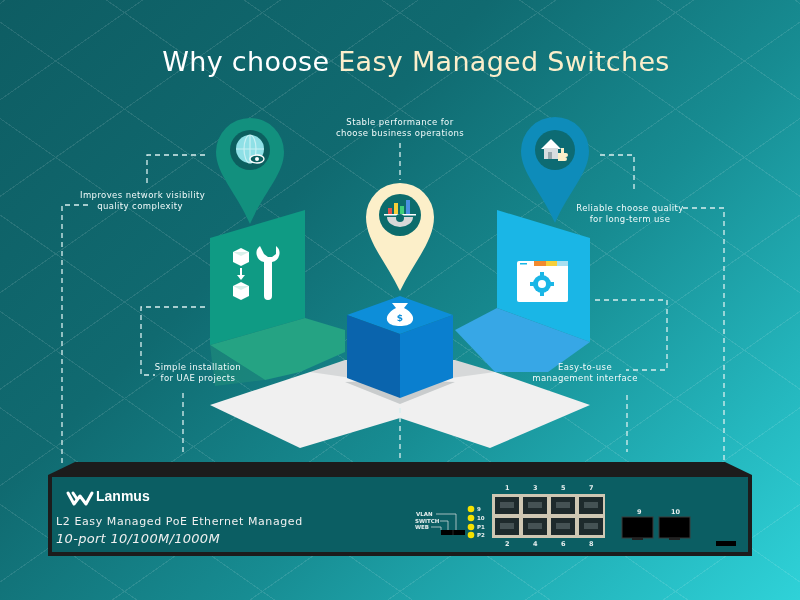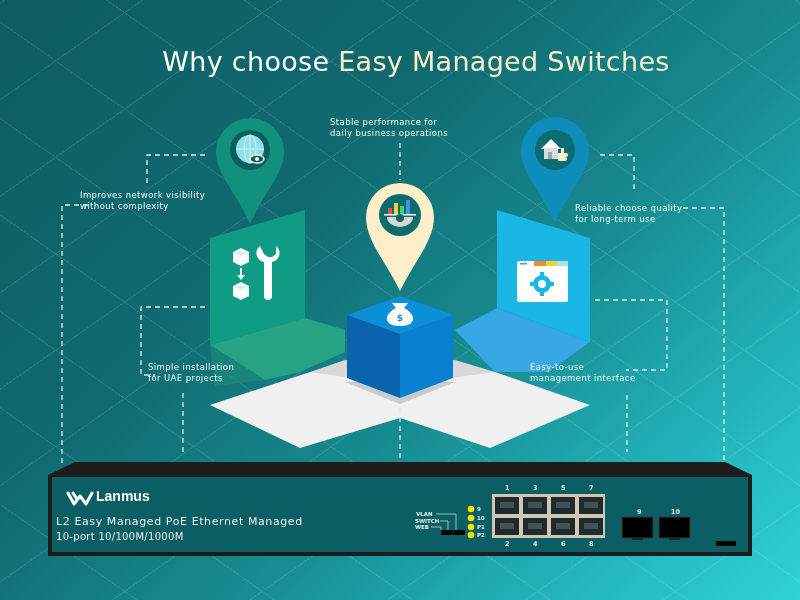--- a/index.html
+++ b/index.html
@@ -5,25 +5,25 @@
   html,body{margin:0;padding:0;}
   body{width:800px;height:600px;overflow:hidden;font-family:"DejaVu Sans","Liberation Sans",sans-serif;}
   .stage{position:relative;width:800px;height:600px;overflow:hidden;
     background:linear-gradient(135deg,#0e5d63 0%,#106a70 35%,#178c92 60%,#25b9c0 85%,#2fd2d8 100%);}
   .grid{position:absolute;inset:0;opacity:.10;
     background-image:
       repeating-linear-gradient(35deg,transparent 0 78px,#ffffff 78px 79px),
       repeating-linear-gradient(-35deg,transparent 0 78px,#ffffff 78px 79px);}
   .title{position:absolute;left:16px;top:46px;width:800px;text-align:center;font-size:27px;color:#ffffff;letter-spacing:.3px;font-family:"DejaVu Sans",sans-serif;}
   .title .hl{color:#fbeecb;}
-  .label{position:absolute;color:#f2fbfb;font-size:8.5px;line-height:11px;text-align:left;letter-spacing:.4px;white-space:nowrap;}
+  .label{position:absolute;color:#f2fbfb;font-size:8.5px;line-height:11px;text-align:center;letter-spacing:.4px;white-space:nowrap;}
   svg.scene{position:absolute;left:0;top:0;}
   .brand{position:absolute;left:36px;top:491px;color:#fff;font-size:14px;font-weight:bold;font-family:"Liberation Sans",sans-serif;display:flex;align-items:center;gap:6px;}
   .model{position:absolute;left:56px;top:515px;color:#f0f0f0;font-size:11px;letter-spacing:.6px;}
-  .spec{position:absolute;left:56px;top:531px;color:#f0f0f0;font-size:10px;letter-spacing:.3px;}
+  .spec{position:absolute;left:56px;top:531px;color:#f0f0f0;font-size:13px;letter-spacing:.3px;font-style:italic;}
   .portnum{position:absolute;color:#e7efef;font-size:6.5px;font-weight:bold;}
   .ledlbl{position:absolute;color:#e7efef;font-size:5.5px;font-weight:bold;}
   .btnlbl{position:absolute;color:#e7efef;font-size:5.5px;font-weight:bold;}
 </style>
 </head>
 <body>
 
 <div class="stage">
   <div class="grid"></div>
 
@@ -138,25 +138,25 @@
       <polyline points="205,307 141,307 141,375 155,375"></polyline>
       <line x1="183" y1="393" x2="183" y2="452"></line>
 
       <polyline points="595,300 667,300 667,370 626,370"></polyline>
       <line x1="627" y1="395" x2="627" y2="452"></line>
     </g>
   </svg>
 
   <div class="label" style="left:80px;top:190px;width:120px;">
     <div>Improves network visibility</div>
-    <div>without complexity</div>
+    <div>quality complexity</div>
   </div>
   <div class="label" style="left:330px;top:117px;width:140px;">
     <div>Stable performance for</div>
-    <div>daily business operations</div>
+    <div>choose business operations</div>
   </div>
   <div class="label" style="left:575px;top:203px;width:110px;">
     <div>Reliable choose quality</div>
     <div>for long-term use</div>
   </div>
   <div class="label" style="left:148px;top:362px;width:100px;">
     <div>Simple installation</div>
     <div>for UAE projects</div>
   </div>
   <div class="label" style="left:530px;top:362px;width:110px;">

